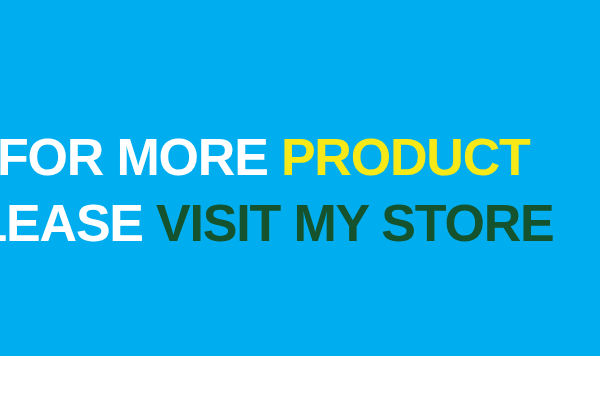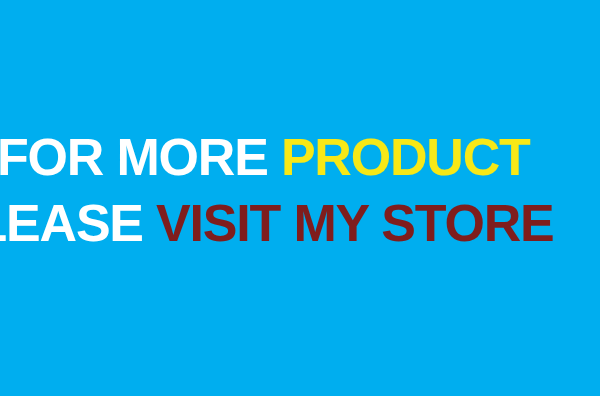--- a/index.html
+++ b/index.html
@@ -55,26 +55,26 @@
 
   .seg-white  { color: #ffffff; }
   .seg-yellow { color: #f7e817; }
   .seg-pink   { color: #ec008c; }
 
   .space { white-space: pre; }
 </style>
 </head>
 <body>
 
-<div id="banner" style="background: rgb(0, 174, 239); width: 600px; height: 396px;">
+<div id="banner" style="background: rgb(0, 174, 239); width: 600px; height: 356px;">
 
   <div class="text-block">
 
     <div class="headline-line" id="line-1">
       <span class="seg-white" style="color: rgb(255, 255, 255);">FOR MORE</span><span class="space"> </span><span class="seg-yellow" style="color: rgb(247, 232, 23);">PRODUCT</span>
     </div>
 
     <div class="headline-line" id="line-2">
-      <span class="seg-white" style="color: rgb(255, 255, 255);">PLEASE</span><span class="space"> </span><span class="seg-pink" style="color: #7f1d1d;">VISIT MY STORE</span>
+      <span class="seg-white" style="color: rgb(255, 255, 255);">PLEASE</span><span class="space"> </span><span class="seg-pink" style="color: #14532d;">VISIT MY STORE</span>
     </div>
 
   </div>
 </div>
 
 </body></html>

